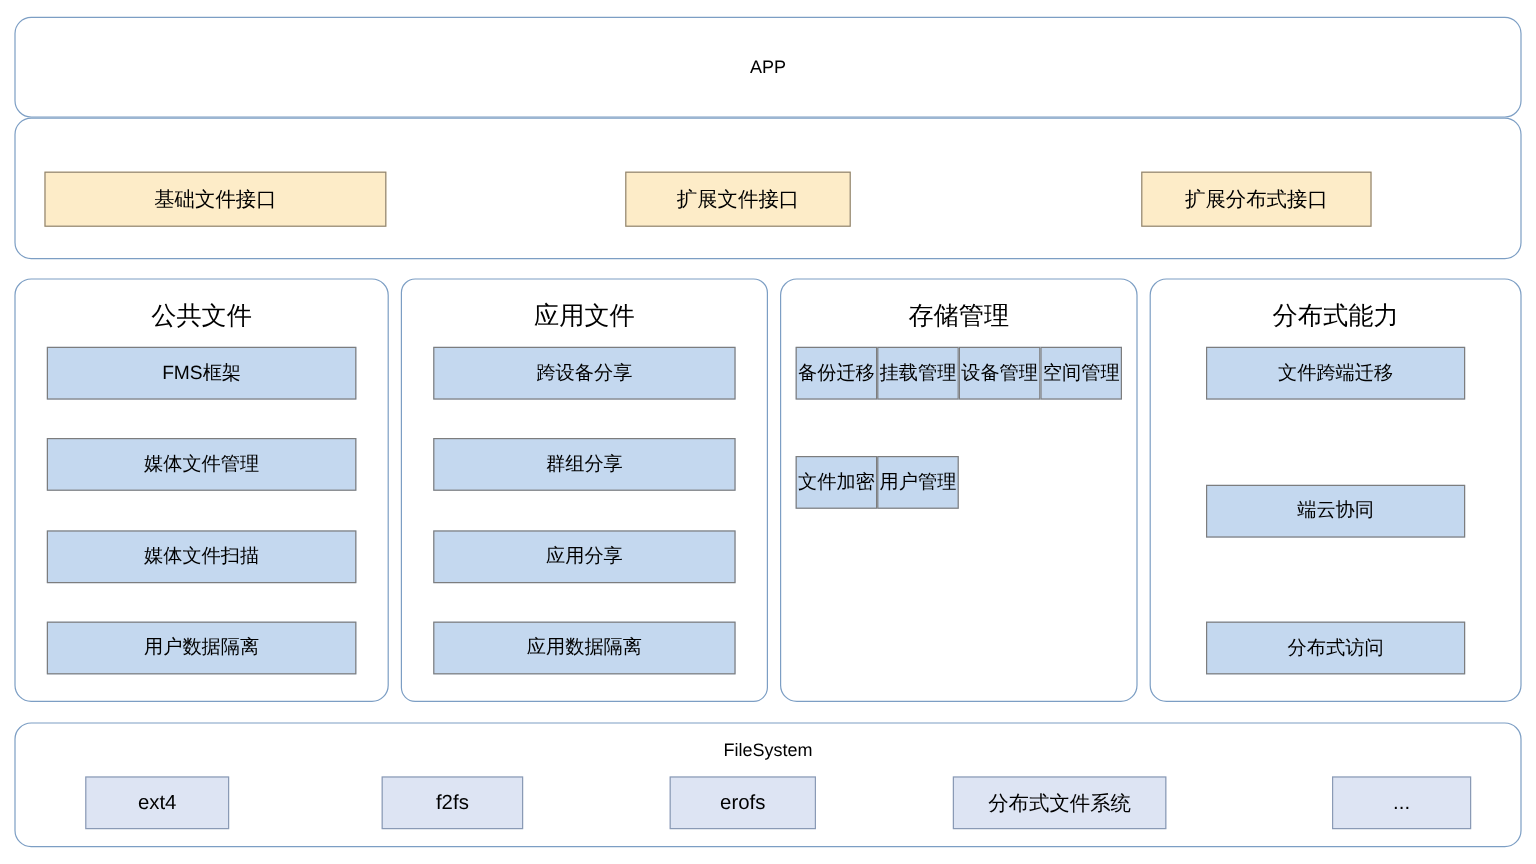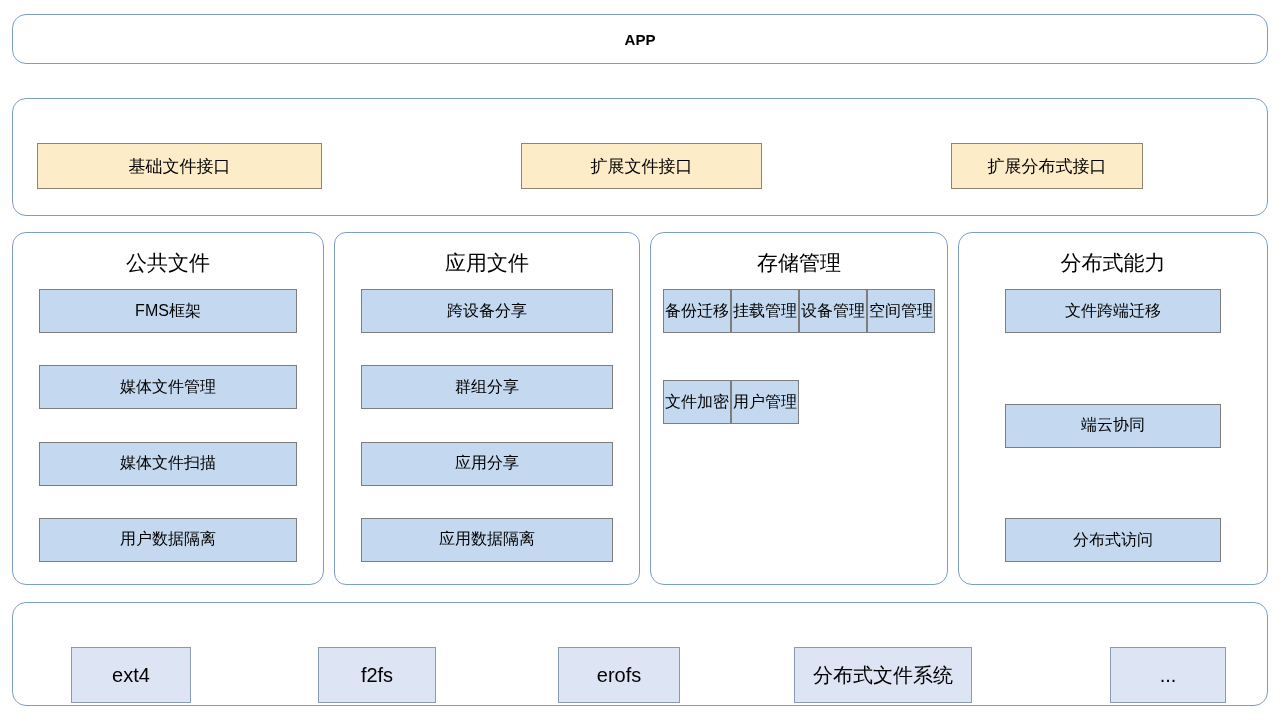--- a/index.html
+++ b/index.html
@@ -40,22 +40,21 @@
     text-align: center;
     color: #000000;
     white-space: nowrap;
   }
 
   
   #app-panel {
     left: 12px;
     top: 14px;
     width: 1256px;
-    height: 50px;
-    font-weight: bold;
+    height: 84px;
   }
   #app-panel .panel-title {
     top: 50%;
     transform: translateY(-50%);
     font-size: 15px;
   }
 
   
   #access-panel {
     left: 12px;
@@ -81,21 +80,21 @@
     background: #fdecc8;
     border: 1.4px solid #8f8470;
     display: flex;
     align-items: center;
     justify-content: center;
     font-size: 17px;
     color: #000000;
     white-space: nowrap;
   }
   #chip-basic      { left: 24px;  width: 285px; }
-  #chip-extended   { left: 508px; width: 241px; font-family: Liberation Serif, serif; }
+  #chip-extended   { left: 508px; width: 188px; font-family: Liberation Serif, serif; }
   #chip-dist       { left: 938px; width: 192px; }
 
   
   .col-panel {
     top: 232px;
     height: 353px;
   }
   .col-panel .panel-title {
     top: 16px;
     font-size: 21px;
@@ -174,27 +173,27 @@
   #fs-chips {
     position: absolute;
     left: 0;
     right: 0;
     top: 44px;
     height: 44px;
   }
   .chip-pale {
     position: absolute;
     box-sizing: border-box;
-    height: 56px;
+    height: 44px;
     background: #dde4f3;
     border: 1.3px solid #8a9ab5;
     display: flex;
     align-items: center;
     justify-content: center;
-    font-size: 20px;
+    font-size: 17px;
     color: #000000;
     white-space: nowrap;
   }
   #fs-ext4   { left: 58px;   width: 120px; }
   #fs-f2fs   { left: 305px;  width: 118px; }
   #fs-erofs  { left: 545px;  width: 122px; }
   #fs-dfs    { left: 781px;  width: 178px; }
   #fs-more   { left: 1097px; width: 116px; }
 </style>
 </head>
@@ -249,20 +248,21 @@
   <div class="panel col-panel" id="col-dist">
     <div class="panel-title">分布式能力</div>
     <div id="dist-stack">
       <div class="box-blue">文件跨端迁移</div>
       <div class="box-blue">端云协同</div>
       <div class="box-blue">分布式访问</div>
     </div>
   </div>
 
   <div class="panel" id="fs-panel">
+    <div class="panel-title">FileSystem</div>
     <div id="fs-chips">
       <div class="chip-pale" id="fs-ext4">ext4</div>
       <div class="chip-pale" id="fs-f2fs">f2fs</div>
       <div class="chip-pale" id="fs-erofs">erofs</div>
       <div class="chip-pale" id="fs-dfs">分布式文件系统</div>
       <div class="chip-pale" id="fs-more">...</div>
     </div>
   </div>
 
 </div>

